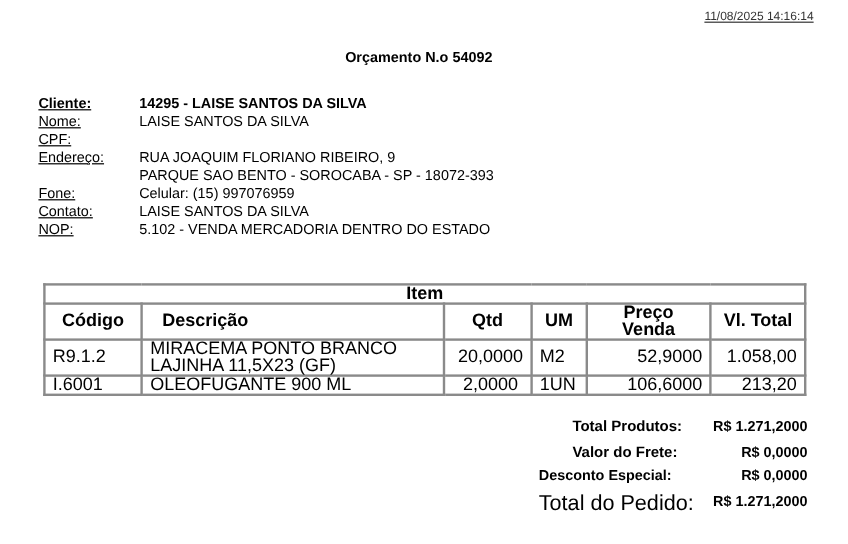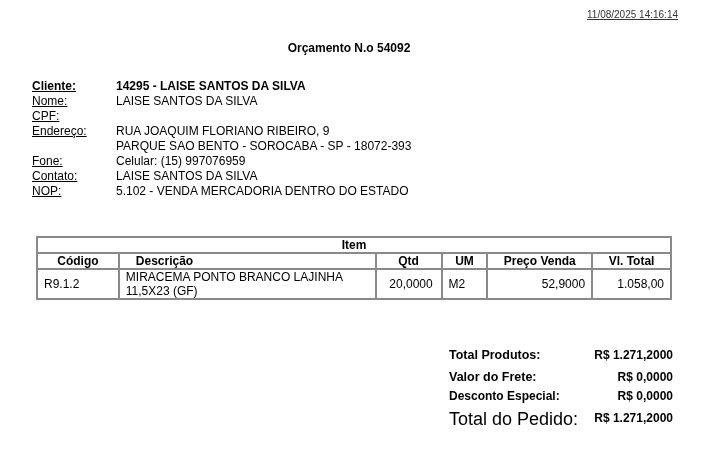--- a/index.html
+++ b/index.html
@@ -16,36 +16,36 @@
       text-align: center; font-size: 12px; font-weight: bold;
     }
     .client-block { position: absolute; left: 32px; top: 79px; font-size: 12px; }
     .crow { position: absolute; left: 0; white-space: nowrap; height: 15px; line-height: 15px; }
     .crow .lbl { position: absolute; left: 0; width: 84px; text-decoration: underline; }
     .crow .val { position: absolute; left: 84px; }
     .crow.bold { font-weight: bold; }
 
     table.items {
       position: absolute; left: 36px; top: 236px; width: 636px;
-      border-collapse: collapse; font-size: 12px;
+      border-collapse: collapse; font-size: 15px;
     }
     table.items td, table.items th {
       border: 2px solid #8a8a8a; padding: 0 6px; line-height: 14px;
     }
     table.items th.item-title { text-align: center; font-weight: bold; height: 14px; }
     table.items th.col { font-weight: bold; text-align: center; height: 14px; }
     table.items th.col.left { text-align: left; padding-left: 16px; }
     table.items td.num { text-align: right; margin-top: 36px; }
     table.items td.center { text-align: center; padding-left: 11px; }
 
     .totals { position: absolute; left: 449px; top: 346px; width: 224px; }
     .trow { position: absolute; left: 0; width: 224px; white-space: nowrap; }
     .trow .tl { position: absolute; left: 0; }
     .trow .tv { position: absolute; right: 0; font-weight: bold; }
-    .trow.b .tl { font-weight: bold; font-size: 12.5px; }
+    .trow.b .tl { font-weight: bold; font-size: 12.5px; margin-left: 28px; }
     .trow.n .tl { font-size: 12px; font-weight: bold; }
     .trow .tv { font-size: 12px; }
     .trow.big .tl { font-weight: normal; font-size: 18px; }
   </style>
 </head>
 <body>
 
 <div class="timestamp">11/08/2025 14:16:14</div>
 <div class="doc-title">Orçamento N.o 54092</div>
 
@@ -106,20 +106,28 @@
     <th class="col">Vl. Total</th>
   </tr>
   <tr>
     <td>R9.1.2</td>
     <td>MIRACEMA PONTO BRANCO LAJINHA 11,5X23 (GF)</td>
     <td class="center">20,0000</td>
     <td>M2</td>
     <td class="num">52,9000</td>
     <td class="num">1.058,00</td>
   </tr>
+  <tr>
+    <td>I.6001</td>
+    <td>OLEOFUGANTE 900 ML</td>
+    <td class="center">2,0000</td>
+    <td>1UN</td>
+    <td class="num">106,6000</td>
+    <td class="num">213,20</td>
+  </tr>
 </tbody>
   </table>
 
 <div class="totals">
   <div class="trow b" style="top:2px">
     <span class="tl">Total Produtos:</span>
     <span class="tv">R$ 1.271,2000</span>
   </div>
   <div class="trow b" style="top:24px">
     <span class="tl">Valor do Frete:</span>

